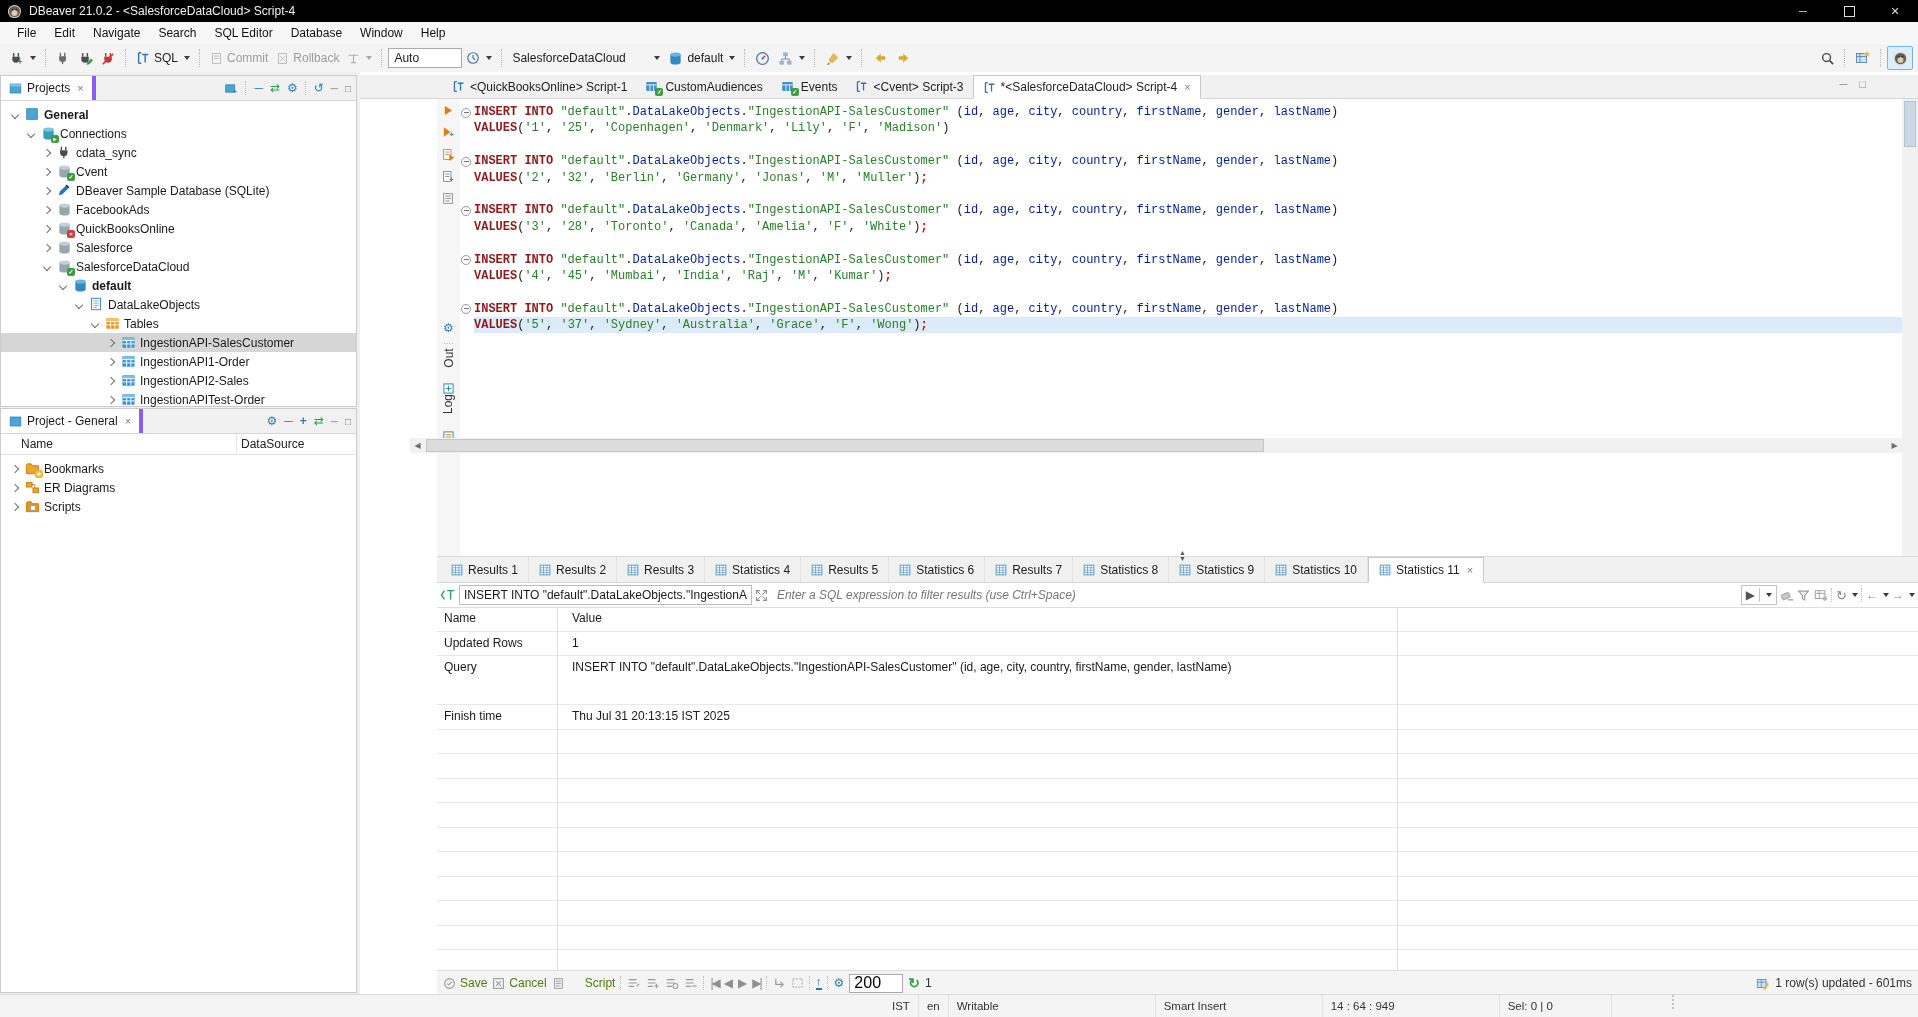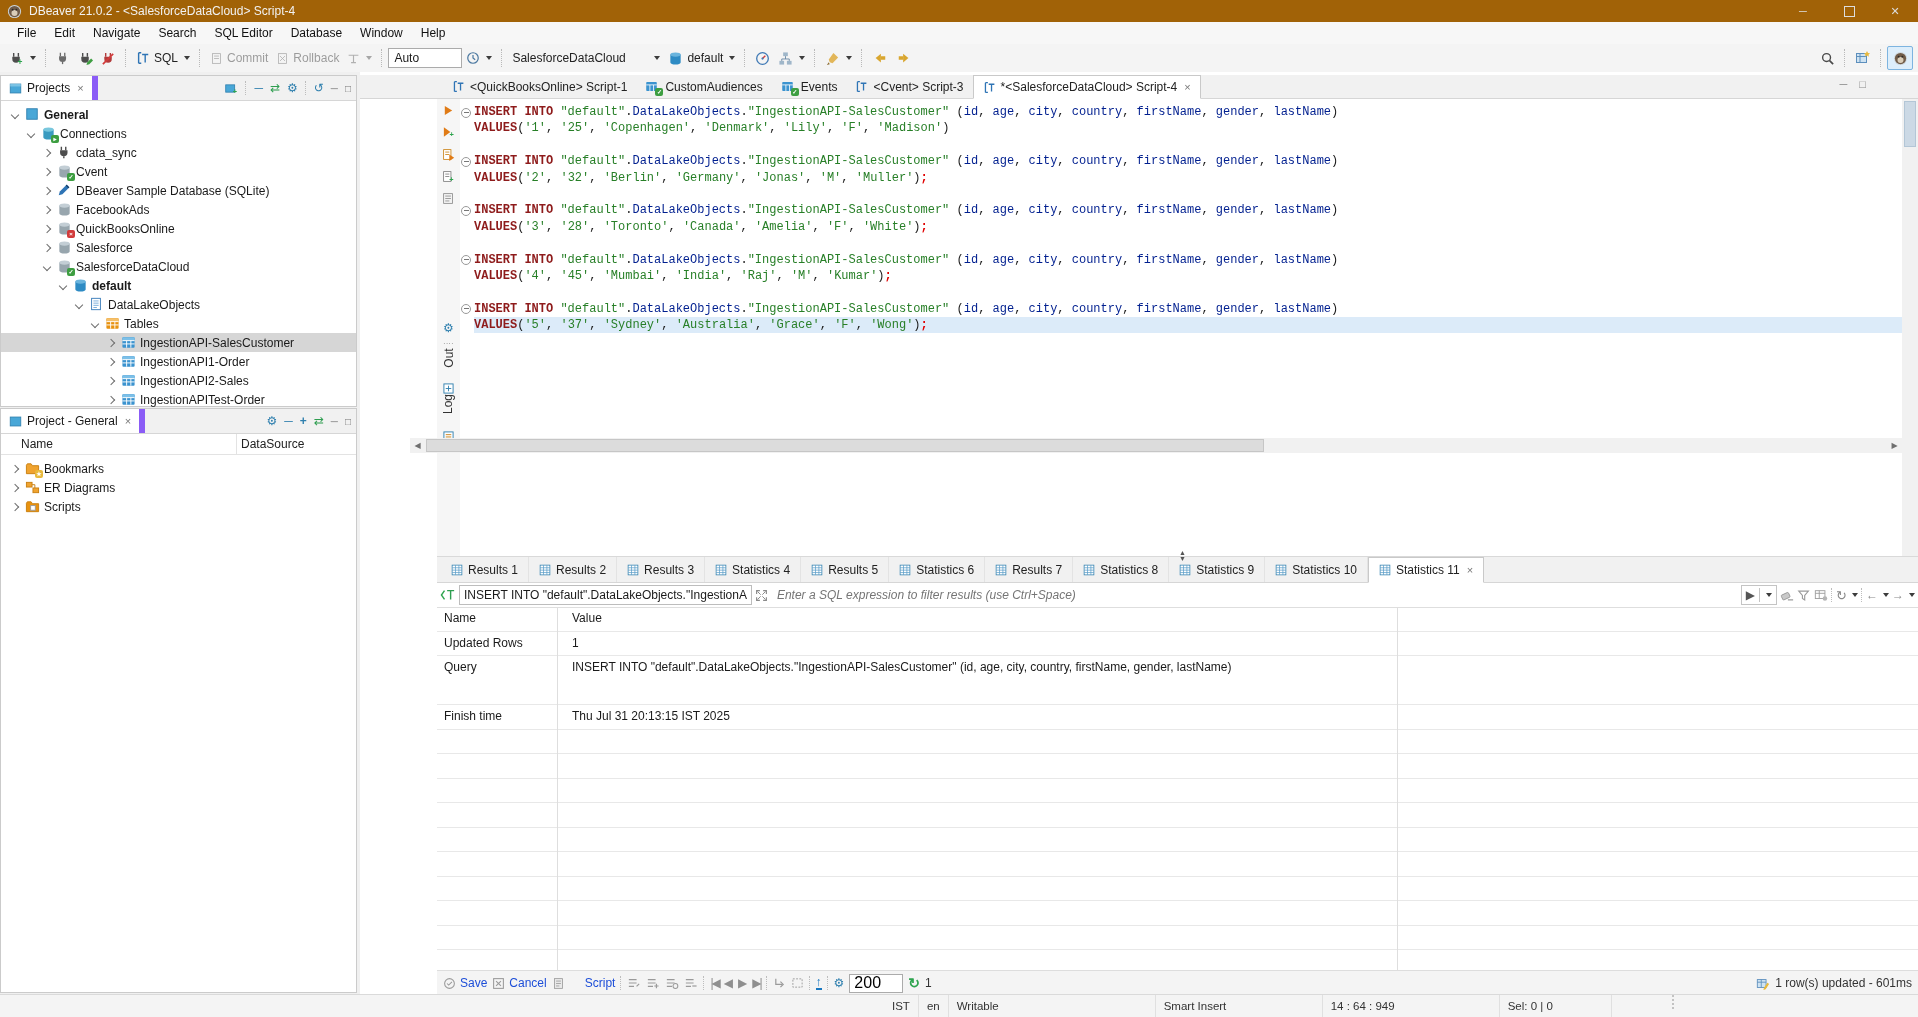--- a/index.html
+++ b/index.html
@@ -1,21 +1,21 @@
 <!DOCTYPE html>
 <html><head>
 <meta charset="utf-8">
 <style>
   html,body{margin:0;padding:0}
   body{width:1918px;height:1017px;position:relative;overflow:hidden;background:#fff;
        font-family:"Liberation Sans",sans-serif;font-size:12px;color:#1a1a1a;-webkit-font-smoothing:antialiased}
   .flex{display:flex;align-items:center}
   svg{display:block}
   
-  .titlebar{position:absolute;top:0;left:0;right:0;height:22px;background:#a16207;color:#eee;display:flex;align-items:center;gap:7px;padding-left:7px}
+  .titlebar{position:absolute;top:0;left:0;right:0;height:22px;background:#000000;color:#eee;display:flex;align-items:center;gap:7px;padding-left:7px}
   .titlebar .t{font-size:12px;color:#f2f2f2}
   .wbtns{margin-left:auto;display:flex;height:22px}
   .wbtn{width:46px;height:22px;display:flex;align-items:center;justify-content:center;color:#ddd;font-size:11px}
   .wbox{width:9px;height:9px;border:1px solid #ddd}
   
   .menubar{position:absolute;top:22px;left:0;right:0;height:22px;background:#f7f7f7;display:flex;align-items:center;padding-left:8px}
   .menu-item{padding:3px 9px;color:#111}
   
   .toolbar{position:absolute;top:44px;left:0;right:0;height:28px;background:#f4f4f4;border-bottom:1px solid #e0e0e0;display:flex;align-items:center;padding:0 5px}
   .tbtn{height:22px;display:flex;align-items:center;gap:4px;padding:0 4px;color:#222;white-space:nowrap}
@@ -23,21 +23,21 @@
   .tsep{width:1px;height:18px;border-left:1px dotted #b9b9b9;margin:0 5px}
   .dis{opacity:.42;filter:grayscale(.9)}
   .combo{width:62px;height:18px;background:#fff;border:1px solid #ababab;padding:0 5px;display:flex;align-items:center}
   .logo-box{width:24px;height:22px;border:1px solid #7db4e0;background:#ddeefb;display:flex;align-items:center;justify-content:center;border-radius:2px}
   .glyph{font-size:12px;line-height:1}
   
   .main{position:absolute;top:72px;left:0;right:0;bottom:22px;background:#f0f0f0}
   
   .panel{position:absolute;background:#fff;border:1px solid #cbcbcb}
   .viewtabs{height:24px;background:#f1f1f1;border-bottom:1px solid #d6d6d6;display:flex;align-items:stretch}
-  .viewtab{display:flex;align-items:center;gap:5px;padding:0 8px;background:#fff;border-right:6px solid #8b5cf6;font-size:12px}
+  .viewtab{display:flex;align-items:center;gap:5px;padding:0 8px;background:#fff;border-right:4px solid #8b5cf6;font-size:12px}
   .closex{color:#777;font-size:11px;margin-left:2px}
   .vtools{margin-left:auto;display:flex;align-items:center;gap:7px;padding-right:5px;color:#666}
   .mini{font-size:10px;color:#777}
   .vsep{width:1px;height:14px;border-left:1px dotted #bdbdbd}
   
   .tree{padding-top:4px}
   .trow{height:19px;display:flex;align-items:center;gap:4px;white-space:nowrap}
   .trow.sel{background:#d6d6d6}
   .bold{font-weight:bold}
   .chev{width:5px;height:5px;border-right:1.4px solid #6e6e6e;border-bottom:1.4px solid #6e6e6e;flex:0 0 auto;margin:0 3px}
@@ -91,21 +91,21 @@
   .finput{flex:1;border:none;outline:none;font-style:italic;color:#9a9a9a;font-size:12px;font-family:"Liberation Sans",sans-serif;background:transparent;padding-left:6px}
   .fplay{height:18px;border:1px solid #c4c4c4;background:#fff;display:flex;align-items:center;padding:0 4px;gap:4px;color:#555}
   .gico{color:#8b8b8b;font-size:12px}
   .grid{position:absolute;top:50px;left:0;right:0;bottom:25px;overflow:hidden}
   .vline{position:absolute;top:0;bottom:0;width:1px;background:#dedede}
   .grow{border-bottom:1px solid #e8e8e8;display:flex;align-items:flex-start}
   .g24{height:23.5px}.g48{height:48px}
   .gname{width:120px;padding:4px 0 0 7px;flex:0 0 120px}
   .gvalue{padding:4px 0 0 8px;white-space:nowrap}
   .rtoolbar{position:absolute;left:0;right:0;bottom:0;height:24px;background:#f4f4f4;border-top:1px solid #ddd;display:flex;align-items:center;gap:5px;padding:0 6px;color:#8f8f8f}
-  .rtlabel{color:#1d4ed8}
+  .rtlabel{color:#4d7c0f}
   .fetch{width:44px;height:17px;border:1px solid #ababab;background:#fff;font-size:16px;padding:0 4px;font-family:"Liberation Sans",sans-serif}
   .statusR{margin-left:auto;display:flex;align-items:center;gap:5px;color:#333}
   
   .statusbar{position:absolute;left:0;right:0;bottom:0;height:22px;background:#f4f4f4;border-top:1px solid #dadada;display:flex;color:#333;font-size:11.5px}
   .sseg{height:100%;display:flex;align-items:center;padding:0 8px;border-right:1px solid #e0e0e0}
   .sseg:first-of-type{border-left:1px solid #e0e0e0}
   .shandle{width:14px;height:14px;border-left:2px dotted #c2c2c2;margin-left:60px}
 </style>
 </head>
 <body>

